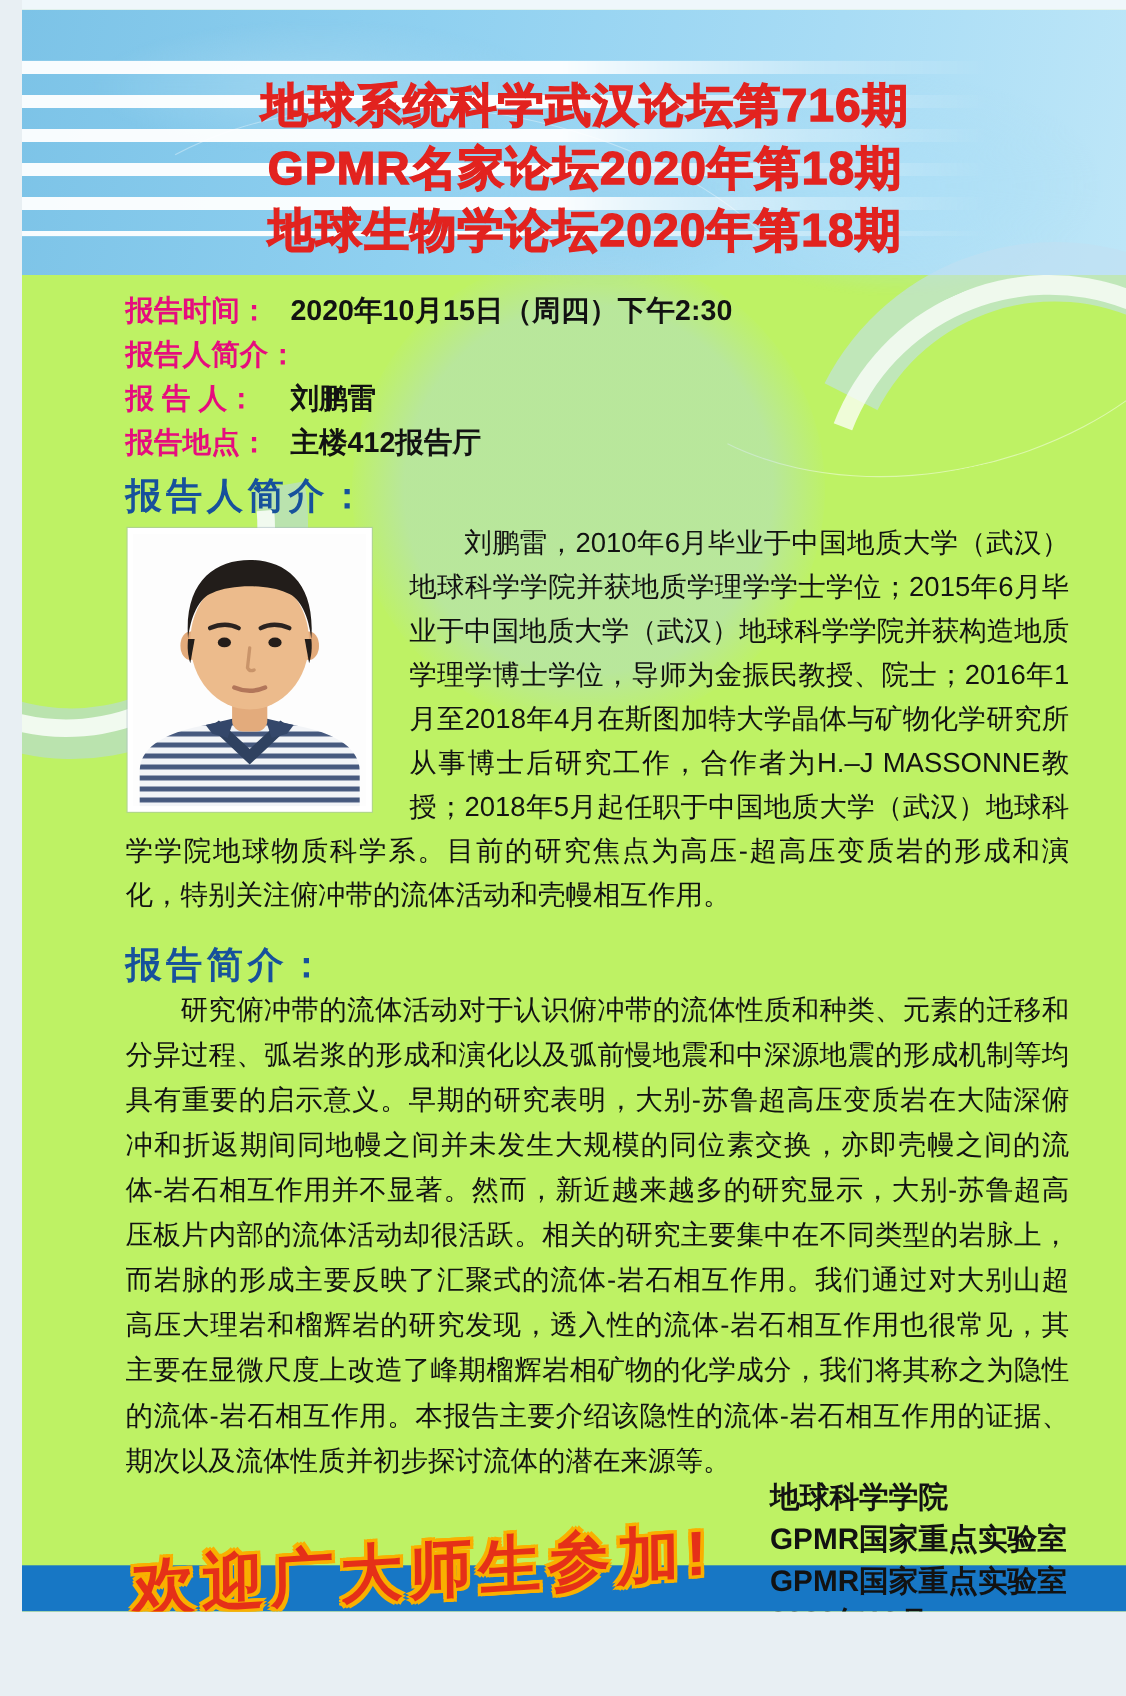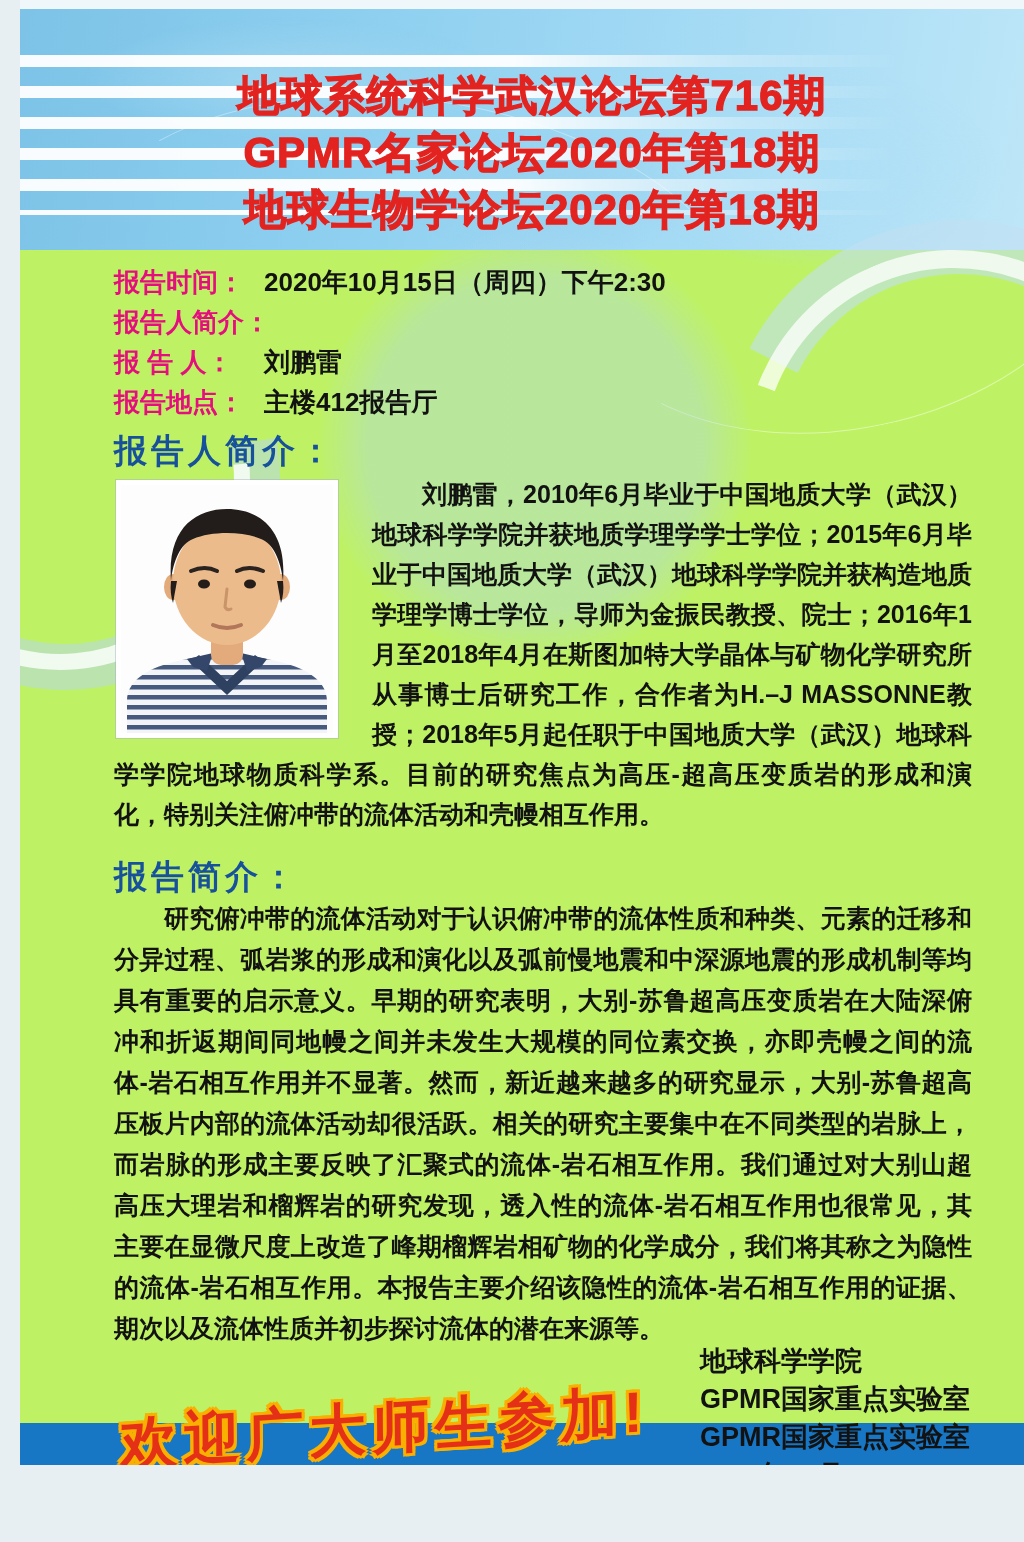--- a/index.html
+++ b/index.html
@@ -51,21 +51,21 @@
   .info-label{flex:0 0 150px;font-size:26px;line-height:40px;font-weight:700;color:var(--label-magenta);white-space:nowrap;}
   .info-value{font-size:26px;line-height:40px;font-weight:700;color:var(--body-text);text-align:right;}
 
   .section-heading{margin:10px 72px 0 72px;font-size:33px;line-height:38px;font-weight:700;
     color:var(--heading-blue);letter-spacing:4px;}
 
   .bio{margin:4px 72px 0 72px;}
   .photo-float{float:left;width:222px;height:258px;margin:6px 34px 6px 2px;background:#fff;
     padding:5px;box-shadow:0 0 0 1px rgba(160,175,190,.45);}
   .photo-float svg{display:block;width:212px;height:248px;}
-  .bio-text,.abstract-text{font-size:25px;line-height:40px;font-weight:700;color:var(--body-text);
+  .bio-text,.abstract-text{font-size:25px;line-height:40px;font-weight:400;color:var(--body-text);
     text-align:justify;text-indent:2em;}
   .bio::after{content:"";display:block;clear:both;}
 
   .abstract-text{margin:2px 72px 0 72px;line-height:41px;}
 
   .signature{position:absolute;top:1092px;right:74px;z-index:3;}
   .sig-line{font-size:27px;line-height:38px;font-weight:700;color:var(--body-text);}
 
   .welcome{position:absolute;left:100px;top:1140px;z-index:3;font-size:57px;font-weight:700;
     color:var(--welcome-red);transform:rotate(-3.5deg) skewX(-3deg);letter-spacing:6px;white-space:nowrap;

